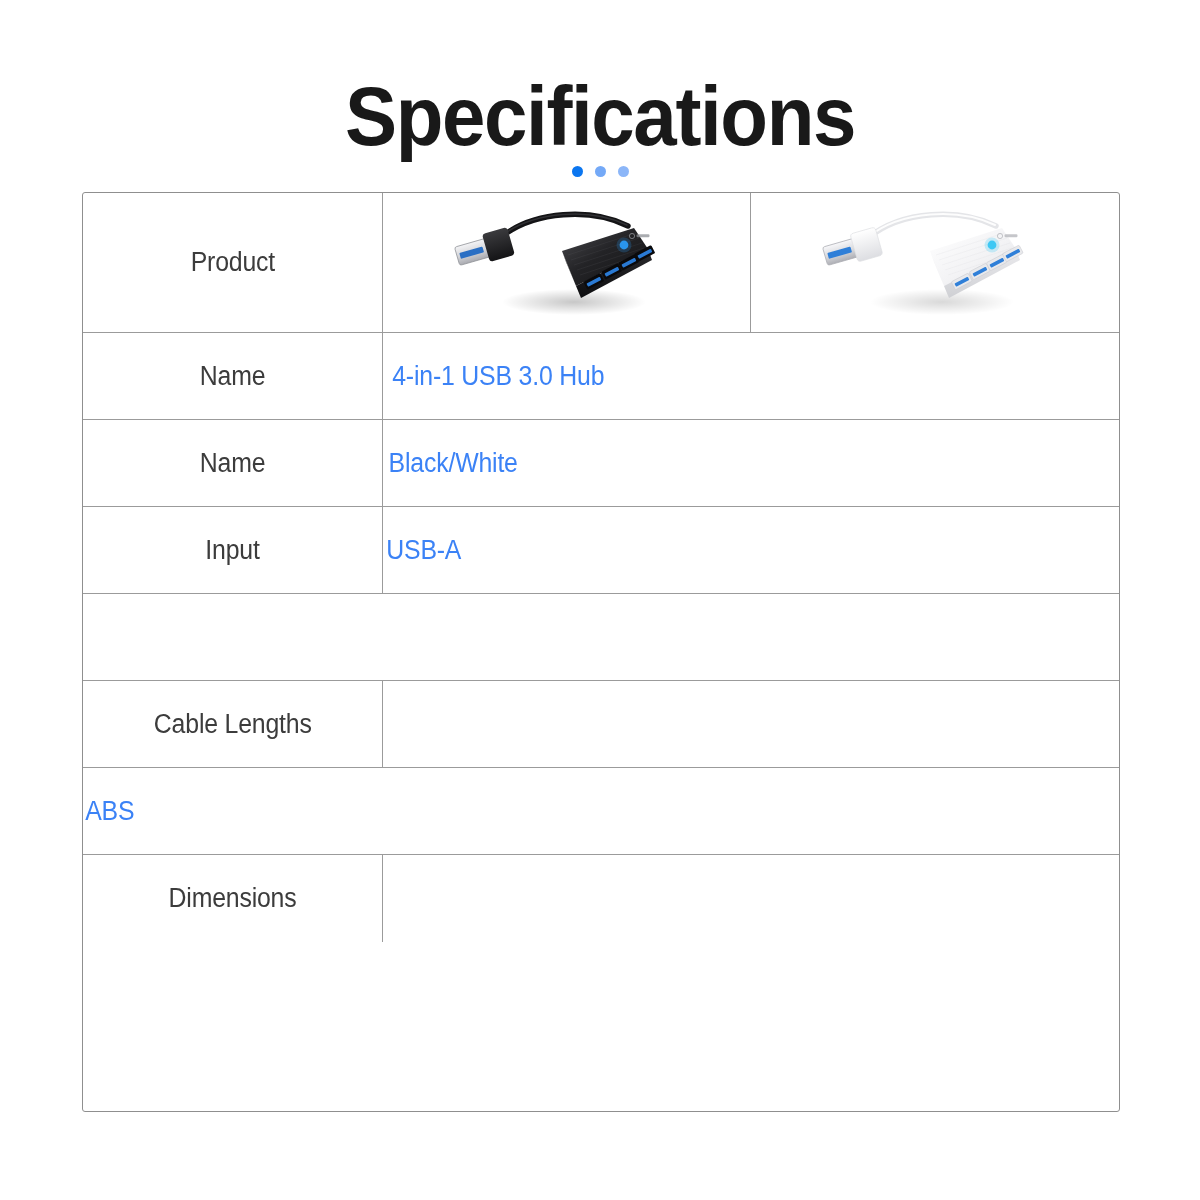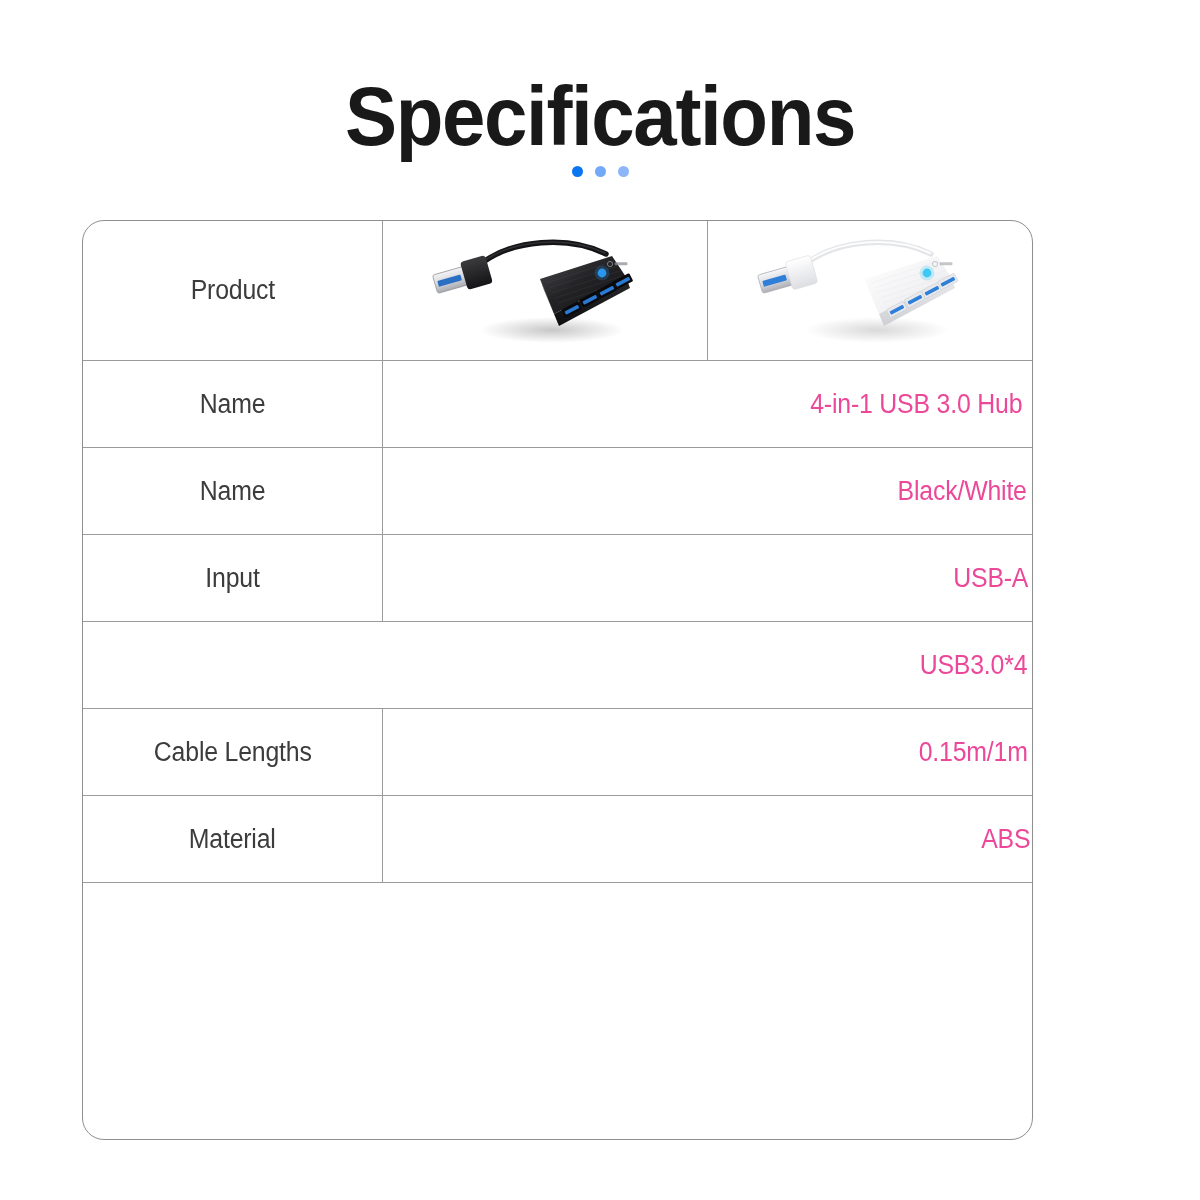--- a/index.html
+++ b/index.html
@@ -49,25 +49,25 @@
     width: 11px;
     height: 11px;
     border-radius: 50%;
     display: block;
   }
 
   
   .spec-table {
     position: absolute;
     left: 82px;
-    top: 220px;
-    width: 951px;
+    top: 192px;
+    width: 1038px;
     height: 920px;
     border: 1px solid #8f8f8f;
-    border-radius: 22px;
+    border-radius: 3px;
     box-sizing: border-box;
     overflow: hidden;
   }
   .spec-row {
     display: flex;
     width: 100%;
     height: 87px;
     border-bottom: 1px solid #9b9b9b;
     box-sizing: border-box;
   }
@@ -93,23 +93,23 @@
   .cell-value span {
     display: inline-block;
     transform: scaleX(0.92);
     transform-origin: center;
     white-space: nowrap;
   }
   .cell-value {
     flex: 1 1 auto;
     display: flex;
     align-items: center;
-    justify-content: flex-end;
+    justify-content: flex-start;
     font-size: 27px;
-    color: #ec4899;
+    color: #3b82f6;
     letter-spacing: -0.2px;
   }
   .cell-image {
     flex: 1 1 50%;
     display: flex;
     align-items: center;
     justify-content: center;
     box-sizing: border-box;
     position: relative;
   }
@@ -325,41 +325,35 @@
   <div class="spec-row">
     <div class="cell-label">
       <span>Input</span>
     </div>
     <div class="cell-value">
       <span>USB-A</span>
     </div>
   </div>
 
   <div class="spec-row">
-    <div class="cell-value">
-      <span>USB3.0*4</span>
-    </div>
   </div>
 
 
   <div class="spec-row">
     <div class="cell-label">
       <span>Cable Lengths</span>
     </div>
-    <div class="cell-value">
-      <span>0.15m/1m</span>
-    </div>
-  </div>
-
-  <div class="spec-row">
-    <div class="cell-label">
-      <span>Material</span>
-    </div>
+  </div>
+
+  <div class="spec-row">
     <div class="cell-value">
       <span>ABS</span>
     </div>
   </div>
 
   <div class="spec-row">
+    <div class="cell-label">
+      <span>Dimensions</span>
+    </div>
   </div>
 
 
 </div>
 
 </body></html>

